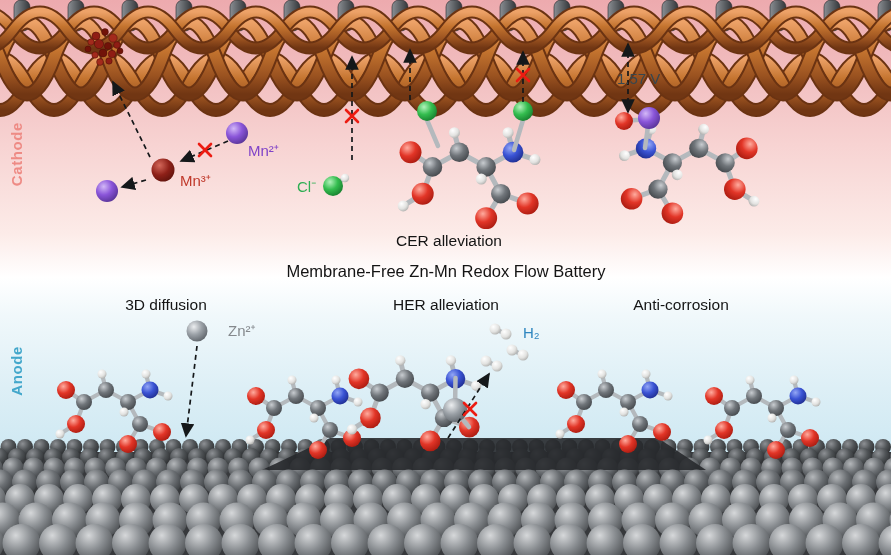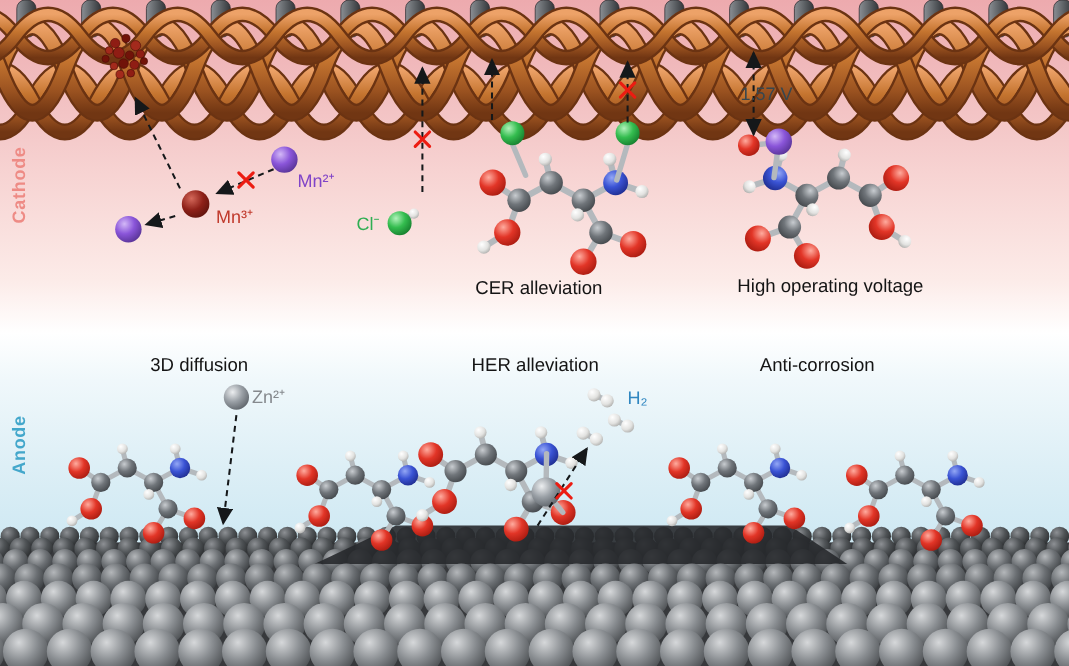--- a/index.html
+++ b/index.html
@@ -17,21 +17,21 @@
   #cap-reversible{left:181px;top:230px}
   #cap-cer{left:449px;top:232px}
   #cap-hov{left:692px;top:230px}
   #cap-3d{left:166px;top:296px}
   #cap-her{left:446px;top:296px}
   #cap-anti{left:681px;top:296px}
   .ion{position:absolute;font-size:15px;white-space:nowrap}
   #ion-mn3{left:180px;top:170px;color:#c0392b}
   #ion-mn2{left:248px;top:140px;color:#8044c8}
   #ion-cl{left:297px;top:176px;color:#2fae53}
-  #ion-zn{left:210px;top:320px;color:#85898d}
+  #ion-zn{left:228px;top:320px;color:#85898d}
   #ion-h2{left:523px;top:324px;color:#2f86c0}
   #ion-v{left:617px;top:70px;color:#37474f}
   .side{position:absolute;writing-mode:vertical-rl;transform:rotate(180deg);
         font-size:15px;font-weight:700;letter-spacing:.6px}
   #side-cathode{left:8px;top:122px;color:#ee8b85}
   #side-anode{left:8px;top:346px;color:#43a7cb}
 </style>
 </head>
 <body>
 
@@ -683,21 +683,21 @@
         <path d="M448,438 L489,374" stroke="#15181a" stroke-width="1.7" stroke-dasharray="5 4" fill="none" marker-end="url(#ah)"></path>
         <line x1="464" y1="403" x2="476" y2="415" stroke="#ec1c12" stroke-width="2.6" stroke-linecap="round"></line>
         <line x1="464" y1="415" x2="476" y2="403" stroke="#ec1c12" stroke-width="2.6" stroke-linecap="round"></line>
       </g>
     </svg>
 
   <div class="side" id="side-cathode">Cathode</div>
   <div class="side" id="side-anode">Anode</div>
 
   <div class="cap" id="cap-cer">CER alleviation</div>
-  <div class="cap" id="cap-hov">High operating voltage</div>
+  <div class="cap" id="fig-title">Membrane-Free Zn-Mn Redox Flow Battery</div>
   <div class="cap" id="cap-3d">3D diffusion</div>
   <div class="cap" id="cap-her">HER alleviation</div>
   <div class="cap" id="cap-anti">Anti-corrosion</div>
 
   <div class="ion" id="ion-mn3">Mn³⁺</div>
   <div class="ion" id="ion-mn2">Mn²⁺</div>
   <div class="ion" id="ion-cl">Cl⁻</div>
   <div class="ion" id="ion-zn">Zn²⁺</div>
   <div class="ion" id="ion-h2">H₂</div>
   <div class="ion" id="ion-v">1.57 V</div>

